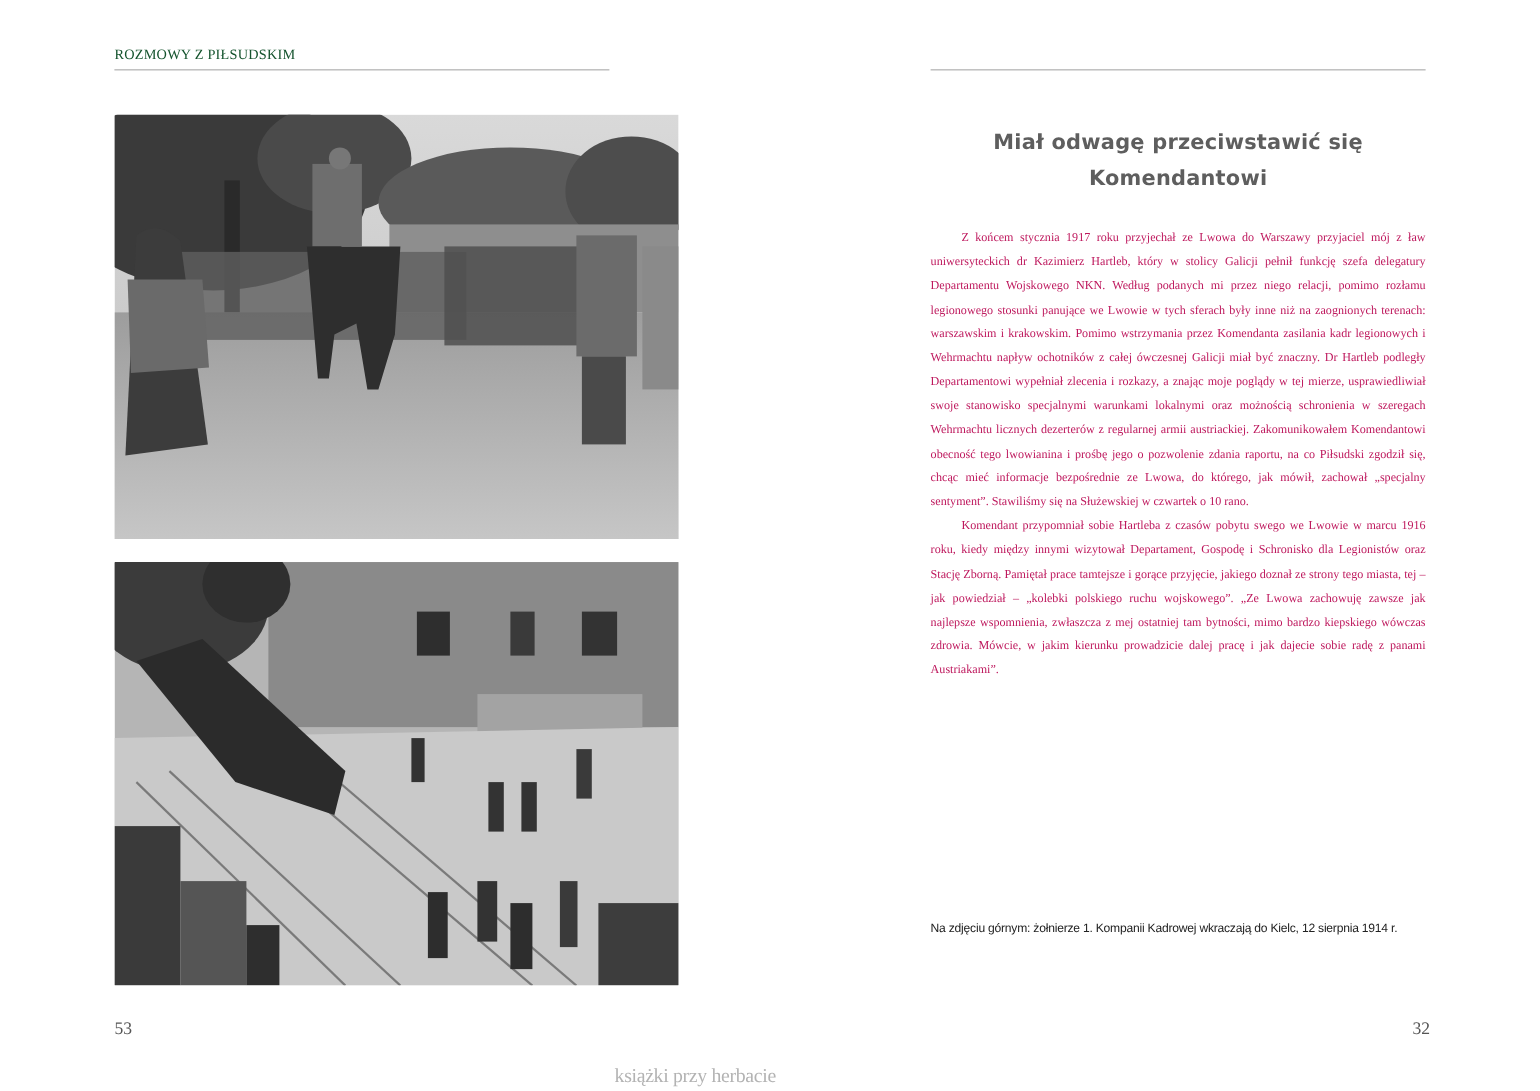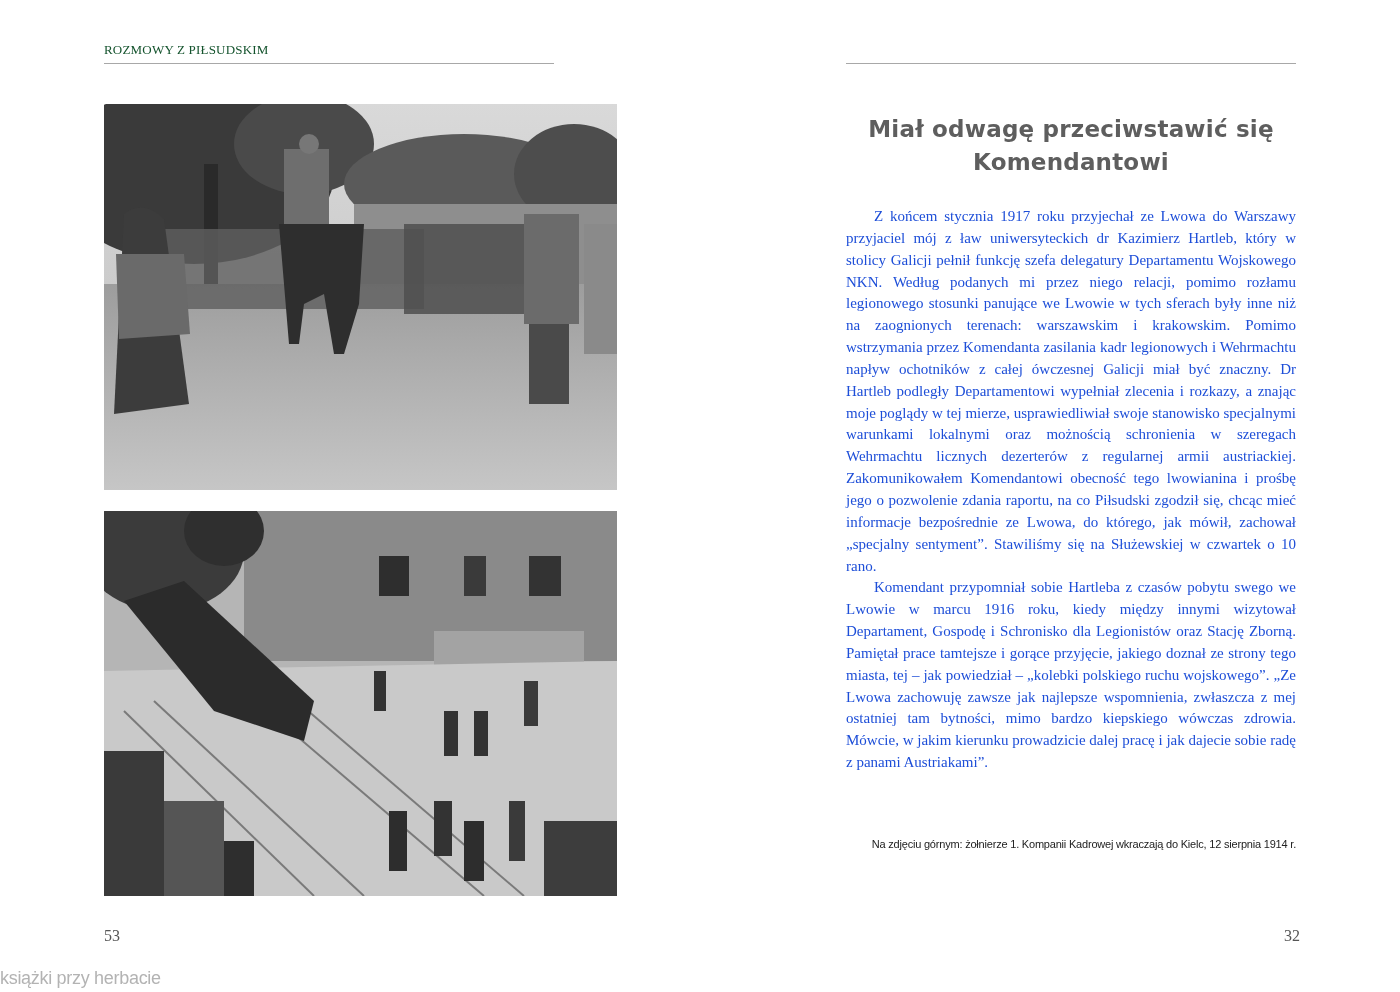--- a/index.html
+++ b/index.html
@@ -21,48 +21,48 @@
     .photo {
       position: absolute; left: 104px; width: 513px; overflow: hidden;
     }
     .photo svg { display: block; width: 100%; height: 100%; }
     .photo-top { top: 104px; height: 386px; }
     .photo-bottom { top: 511px; height: 385px; }
 
     .chapter-title {
       position: absolute; left: 146px; width: 450px; top: 113px;
       font-family: "DejaVu Sans", sans-serif; font-weight: bold;
-      font-size: 23px; line-height: 33px; color: #5e5e5e; text-align: center;
+      font-size: 19px; line-height: 33px; color: #5e5e5e; text-align: center;
       letter-spacing: 0.2px;
     }
 
     .body-text {
       position: absolute; left: 146px; width: 450px; top: 206px;
-      font-family: "Liberation Serif", serif; font-size: 15px; line-height: 21.85px;
-      color: #1d4ed8; text-align: justify;
+      font-family: "Liberation Serif", serif; font-size: 11px; line-height: 21.85px;
+      color: #be185d; text-align: justify;
     }
     .body-text p { margin: 0; text-indent: 28px; }
 
     .caption {
       position: absolute; left: 146px; width: 450px; top: 836px;
       font-family: "Liberation Sans", sans-serif; font-size: 11px; line-height: 16px;
       color: #222; letter-spacing: -0.2px;
     }
-    .caption p { margin: 0; text-align: right; }
+    .caption p { margin: 0; }
 
     .folio {
       position: absolute; top: 927px;
       font-family: "Liberation Serif", serif; font-size: 16px; color: #555;
     }
     .folio-left { left: 104px; }
     .folio-right { left: 584px; }
 
     .watermark {
-      position: absolute; left: 0; width: 1264px; top: 968px; text-align: left;
-      font-family: Liberation Sans, sans-serif; font-size: 18px; color: #b3b3b3;
+      position: absolute; left: 0; width: 1264px; top: 968px; text-align: center;
+      font-family: Liberation Serif, serif; font-size: 18px; color: #b3b3b3;
       letter-spacing: -0.3px;
     }
   </style>
 </head>
 <body>
 
 <div class="page page-left">
   <div class="running-head">ROZMOWY Z PIŁSUDSKIM</div>
   <div class="rule rule-left"></div>
 

